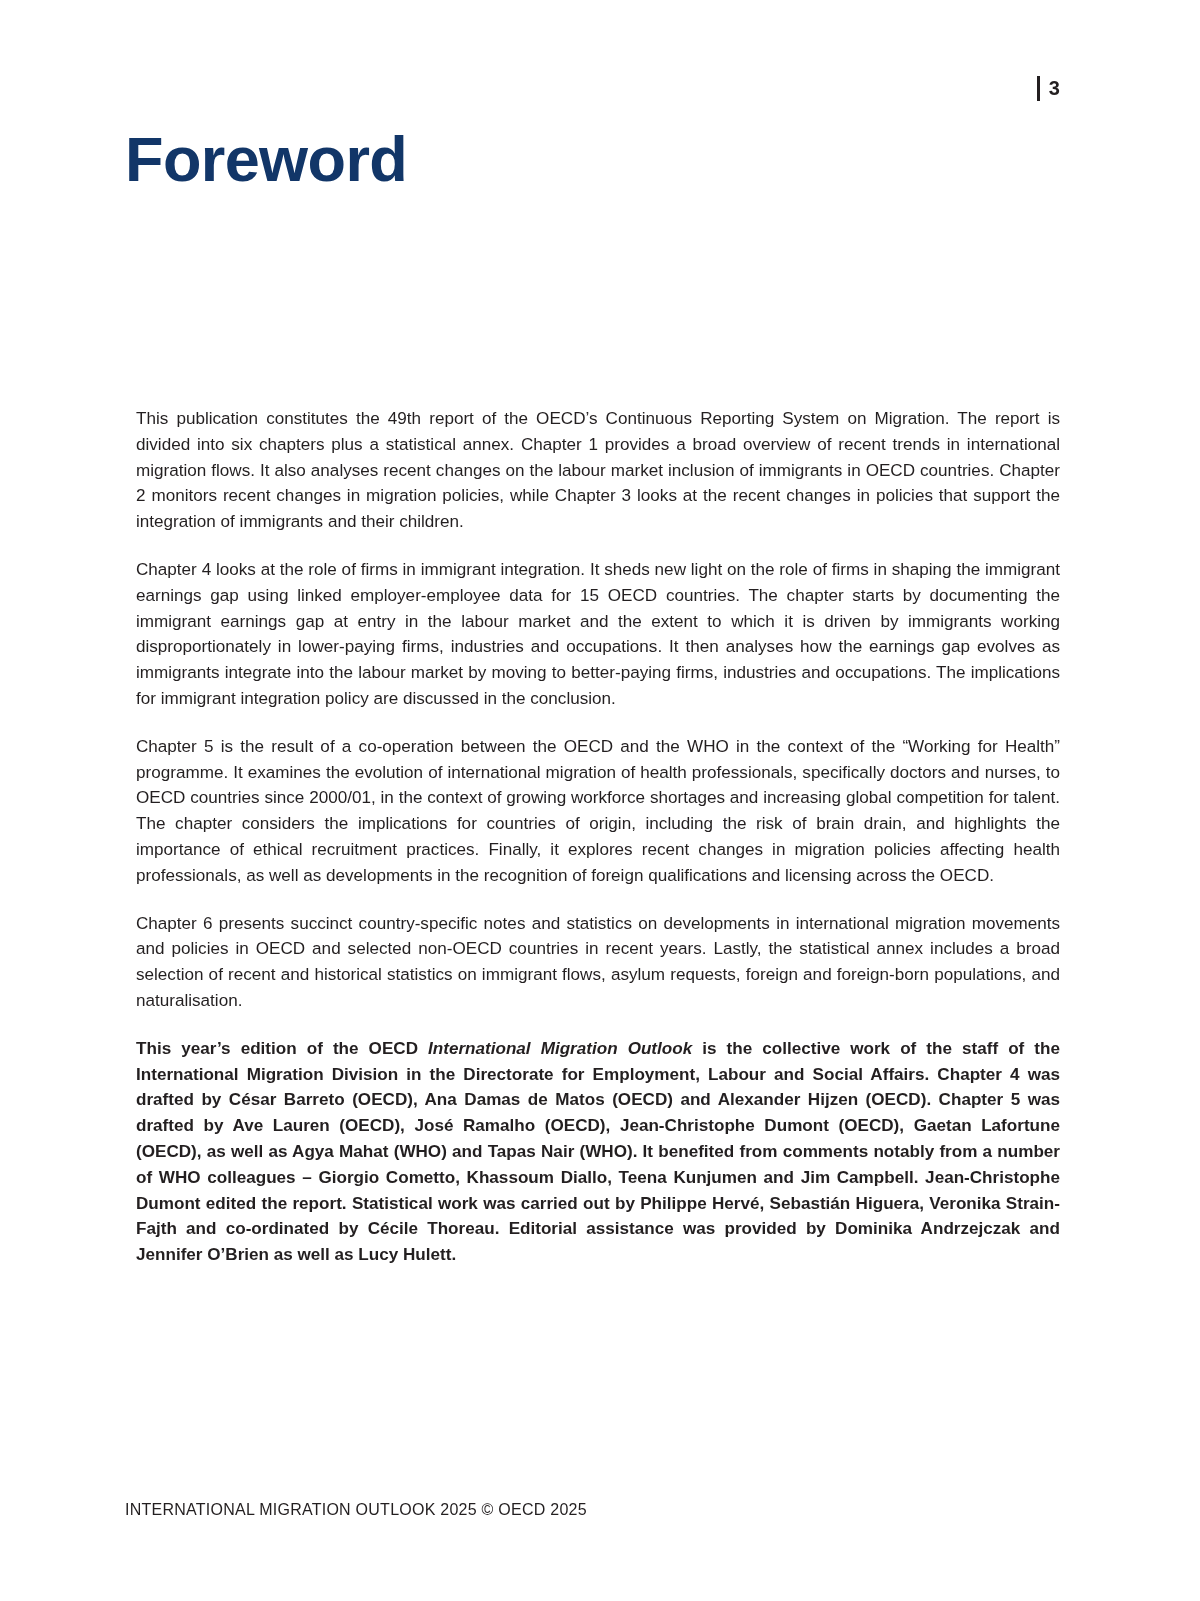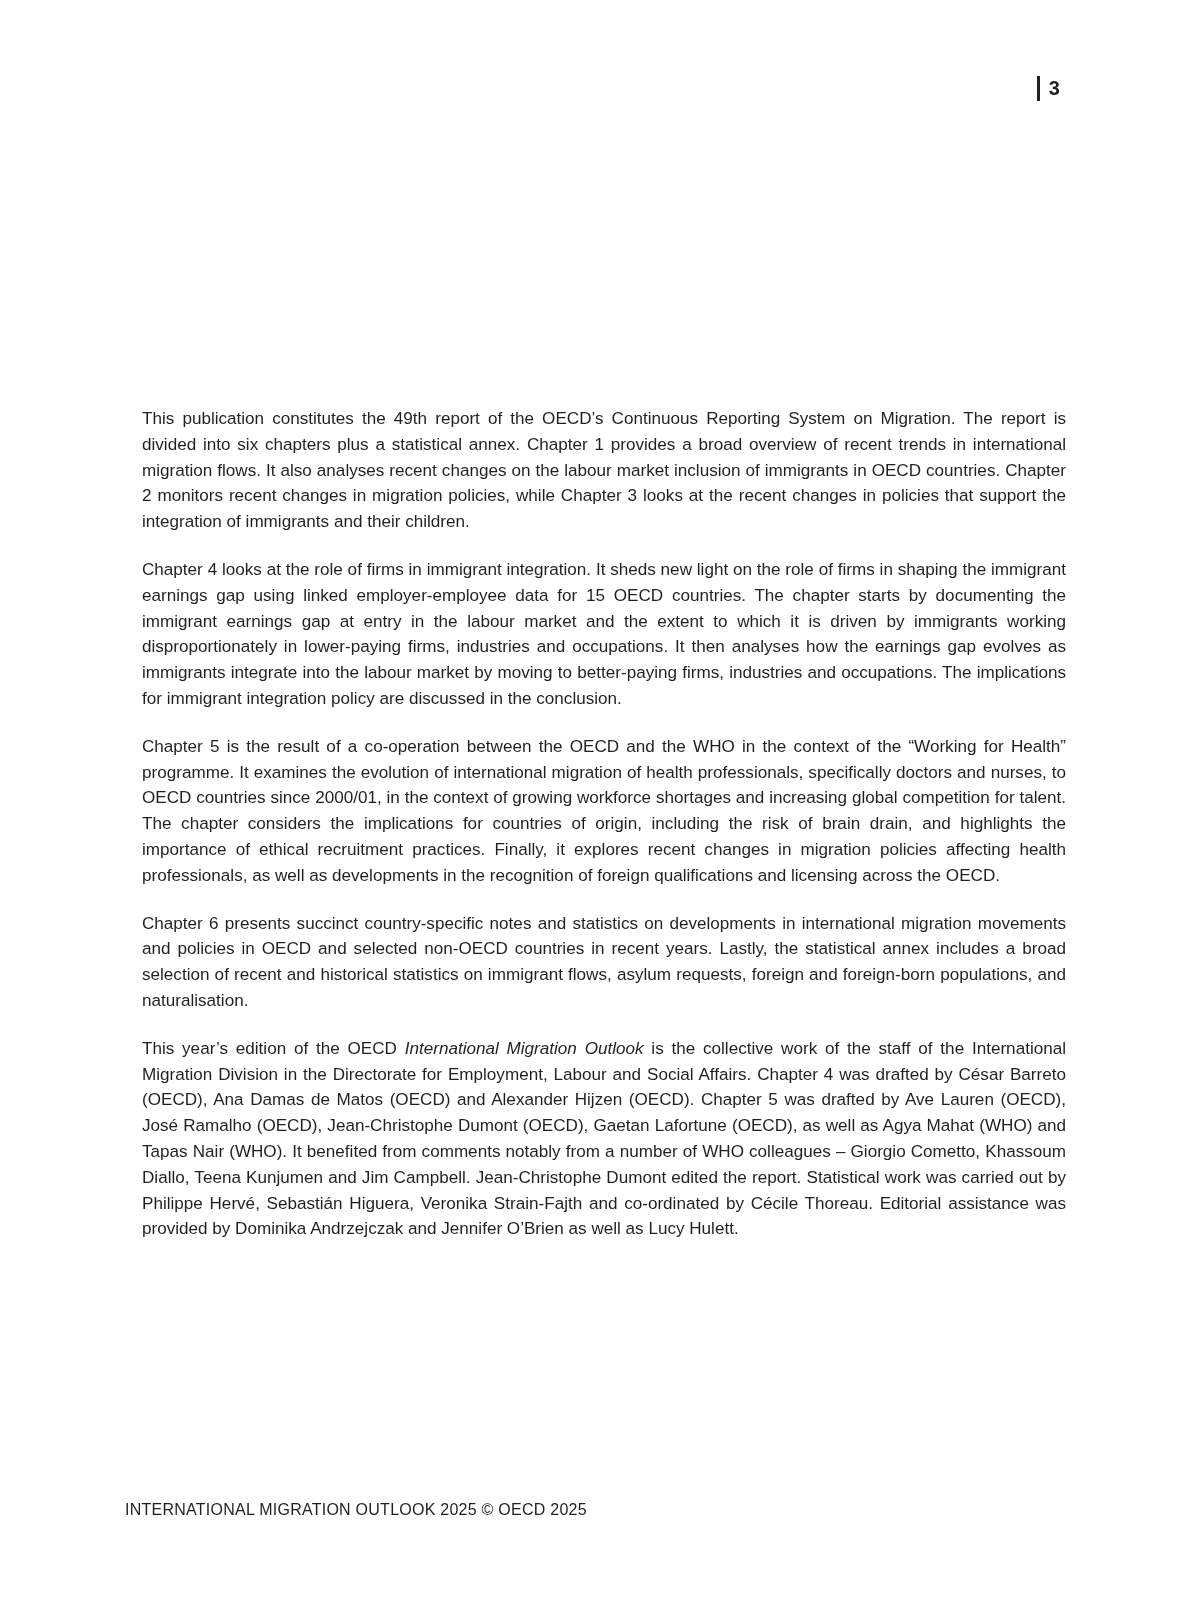--- a/index.html
+++ b/index.html
@@ -51,34 +51,34 @@
     font-weight: bold;
     color: #123668;
     letter-spacing: -0.6px;
     line-height: 1.05;
     margin: 0;
   }
 
   
   .body-col {
     position: absolute;
-    left: 142px;
+    left: 136px;
     top: 406px;
     width: 924px;
   }
   .para {
     margin: 0 0 22px 0;
     font-size: 17.1px;
     line-height: 25.8px;
     text-align: justify;
     text-justify: inter-word;
     color: #231f20;
     hyphens: none;
   }
-  .para:last-child { margin-bottom: 0; }
+  .para:last-child { margin-bottom: 0; font-weight: bold; }
   .para em { font-style: italic; }
 
   
   .footer {
     position: absolute;
     left: 125px;
     bottom: 82px;
     font-size: 16px;
     letter-spacing: 0.25px;
     color: #231f20;
@@ -88,20 +88,21 @@
 </head>
 <body>
 
 <div class="page">
 
   <div class="page-number-zone">
     <span class="page-number-rule"></span>
     <span class="page-number">3</span>
   </div>
 
+  <h1 class="page-title">Foreword</h1>
 
   <div class="body-col">
     <p class="para">This publication constitutes the 49th report of the OECD’s Continuous Reporting System on Migration. The report is divided into six chapters plus a statistical annex. Chapter 1 provides a broad overview of recent trends in international migration flows. It also analyses recent changes on the labour market inclusion of immigrants in OECD countries. Chapter 2 monitors recent changes in migration policies, while Chapter 3 looks at the recent changes in policies that support the integration of immigrants and their children.</p>
     <p class="para">Chapter 4 looks at the role of firms in immigrant integration. It sheds new light on the role of firms in shaping the immigrant earnings gap using linked employer-employee data for 15 OECD countries. The chapter starts by documenting the immigrant earnings gap at entry in the labour market and the extent to which it is driven by immigrants working disproportionately in lower-paying firms, industries and occupations. It then analyses how the earnings gap evolves as immigrants integrate into the labour market by moving to better-paying firms, industries and occupations. The implications for immigrant integration policy are discussed in the conclusion.</p>
     <p class="para">Chapter 5 is the result of a co-operation between the OECD and the WHO in the context of the “Working for Health” programme. It examines the evolution of international migration of health professionals, specifically doctors and nurses, to OECD countries since 2000/01, in the context of growing workforce shortages and increasing global competition for talent. The chapter considers the implications for countries of origin, including the risk of brain drain, and highlights the importance of ethical recruitment practices. Finally, it explores recent changes in migration policies affecting health professionals, as well as developments in the recognition of foreign qualifications and licensing across the OECD.</p>
     <p class="para">Chapter 6 presents succinct country-specific notes and statistics on developments in international migration movements and policies in OECD and selected non-OECD countries in recent years. Lastly, the statistical annex includes a broad selection of recent and historical statistics on immigrant flows, asylum requests, foreign and foreign-born populations, and naturalisation.</p>
     <p class="para"><span>This year’s edition of the OECD </span><em>International Migration Outlook</em><span> is the collective work of the staff of the International Migration Division in the Directorate for Employment, Labour and Social Affairs. Chapter 4 was drafted by César Barreto (OECD), Ana Damas de Matos (OECD) and Alexander Hijzen (OECD). Chapter 5 was drafted by Ave Lauren (OECD), José Ramalho (OECD), Jean-Christophe Dumont (OECD), Gaetan Lafortune (OECD), as well as Agya Mahat (WHO) and Tapas Nair (WHO). It benefited from comments notably from a number of WHO colleagues – Giorgio Cometto, Khassoum Diallo, Teena Kunjumen and Jim Campbell. Jean-Christophe Dumont edited the report. Statistical work was carried out by Philippe Hervé, Sebastián Higuera, Veronika Strain-Fajth and co-ordinated by Cécile Thoreau. Editorial assistance was provided by Dominika Andrzejczak and Jennifer O’Brien as well as Lucy Hulett.</span></p>
   </div>
 
   <div class="footer">INTERNATIONAL MIGRATION OUTLOOK 2025 © OECD 2025</div>

